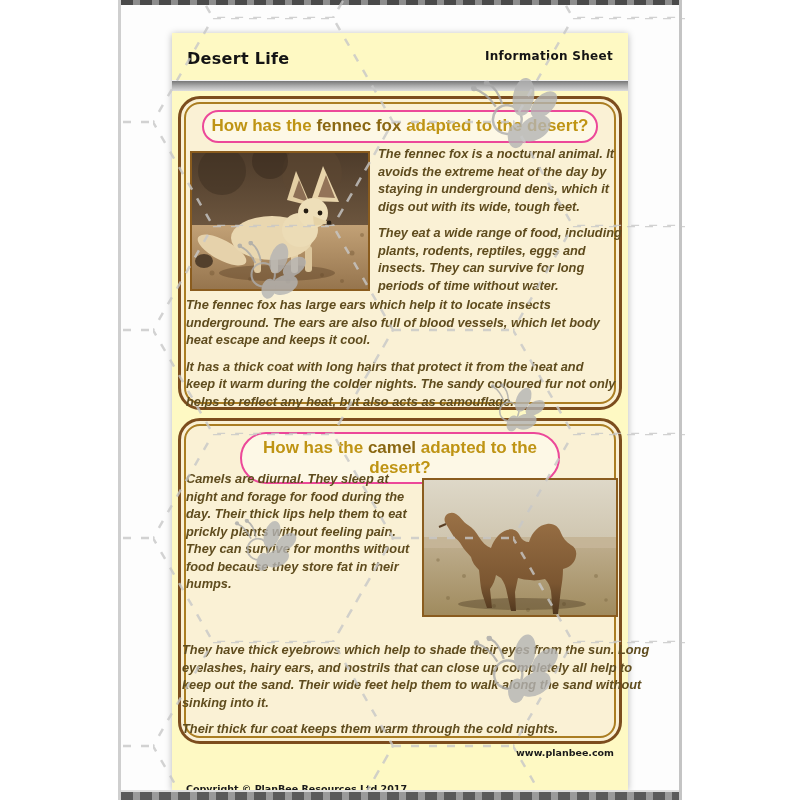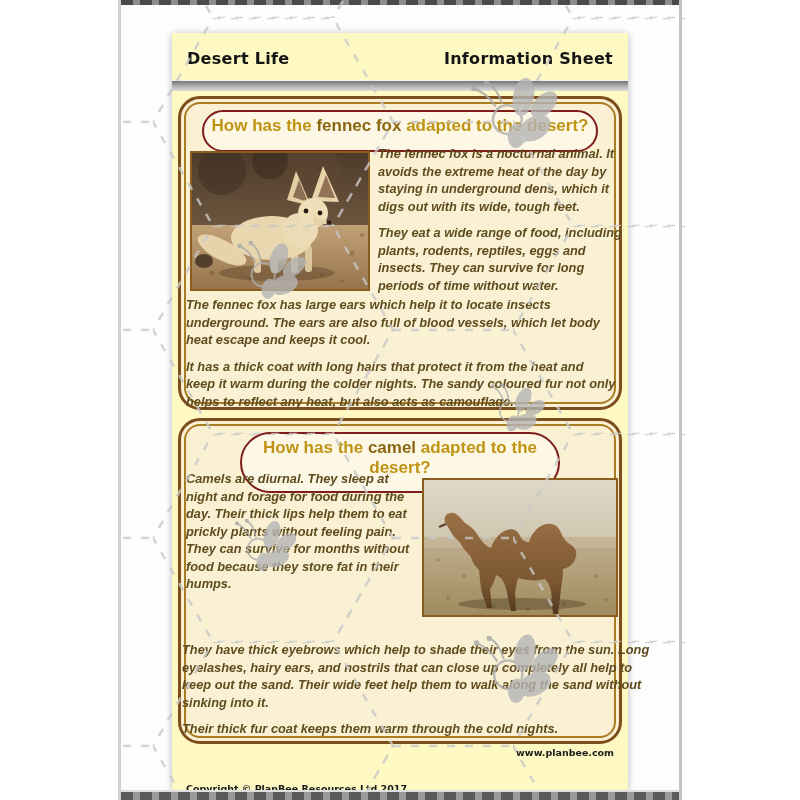--- a/index.html
+++ b/index.html
@@ -25,42 +25,42 @@
   
   .page{
     position:absolute;left:51px;top:33px;width:456px;height:757px;
     background:#fef9c3;box-shadow:0 1px 7px rgba(0,0,0,.28);
   }
   .hdr-title{
     position:absolute;top:16px;left:15px;font-size:16px;font-weight:bold;
     font-family:"DejaVu Sans",sans-serif;color:#141414;letter-spacing:.3px;
   }
   .hdr-type{
-    position:absolute;top:16px;right:15px;font-size:16px;font-weight:bold;
+    position:absolute;top:16px;right:15px;font-size:12px;font-weight:bold;
     font-family:"DejaVu Sans",sans-serif;color:#141414;letter-spacing:.3px;
   }
   .hdr-bar{
     position:absolute;top:47px;left:0;right:0;height:10px;
     background:linear-gradient(180deg,#777777 0%,#a9a9a9 45%,#dcdcdc 100%);
     border-top:1px solid #f2f2f2;
   }
   
   .box{
     position:absolute;left:6px;width:444px;box-sizing:border-box;
     background:#faf1d5;border:3px solid #7c4d1d;border-radius:22px;
   }
   .box::before{
     content:"";position:absolute;inset:3px;border:2px solid #aa7d22;
     border-radius:16px;pointer-events:none;
   }
   .box1{top:63px;height:314px;}
   .box2{top:385px;height:326px;}
   .pill{
-    position:relative;margin:11px auto 0;border:2px solid #7f1d1d;border-radius:999px;
-    background:#fdf8e6;text-align:center;padding:4px 2px 14px;
+    position:relative;margin:11px auto 0;border:2px solid #ec4899;border-radius:999px;
+    background:#fdf8e6;text-align:center;padding:4px 2px 5px;
     font-size:17px;font-weight:bold;line-height:1.15;
   }
   .pill-1{width:388px;}
   .pill-2{width:312px;}
   .q-gold{color:#bf9414;}
   .q-subject{color:#8a6712;}
   
   .txt{position:absolute;color:#5f4c1e;font-weight:bold;font-size:12.8px;line-height:1.37;}
   .txt p{margin:0 0 9px;font-style:italic;}
   .txt-fox-side{left:206px;top:112px;width:250px;}

